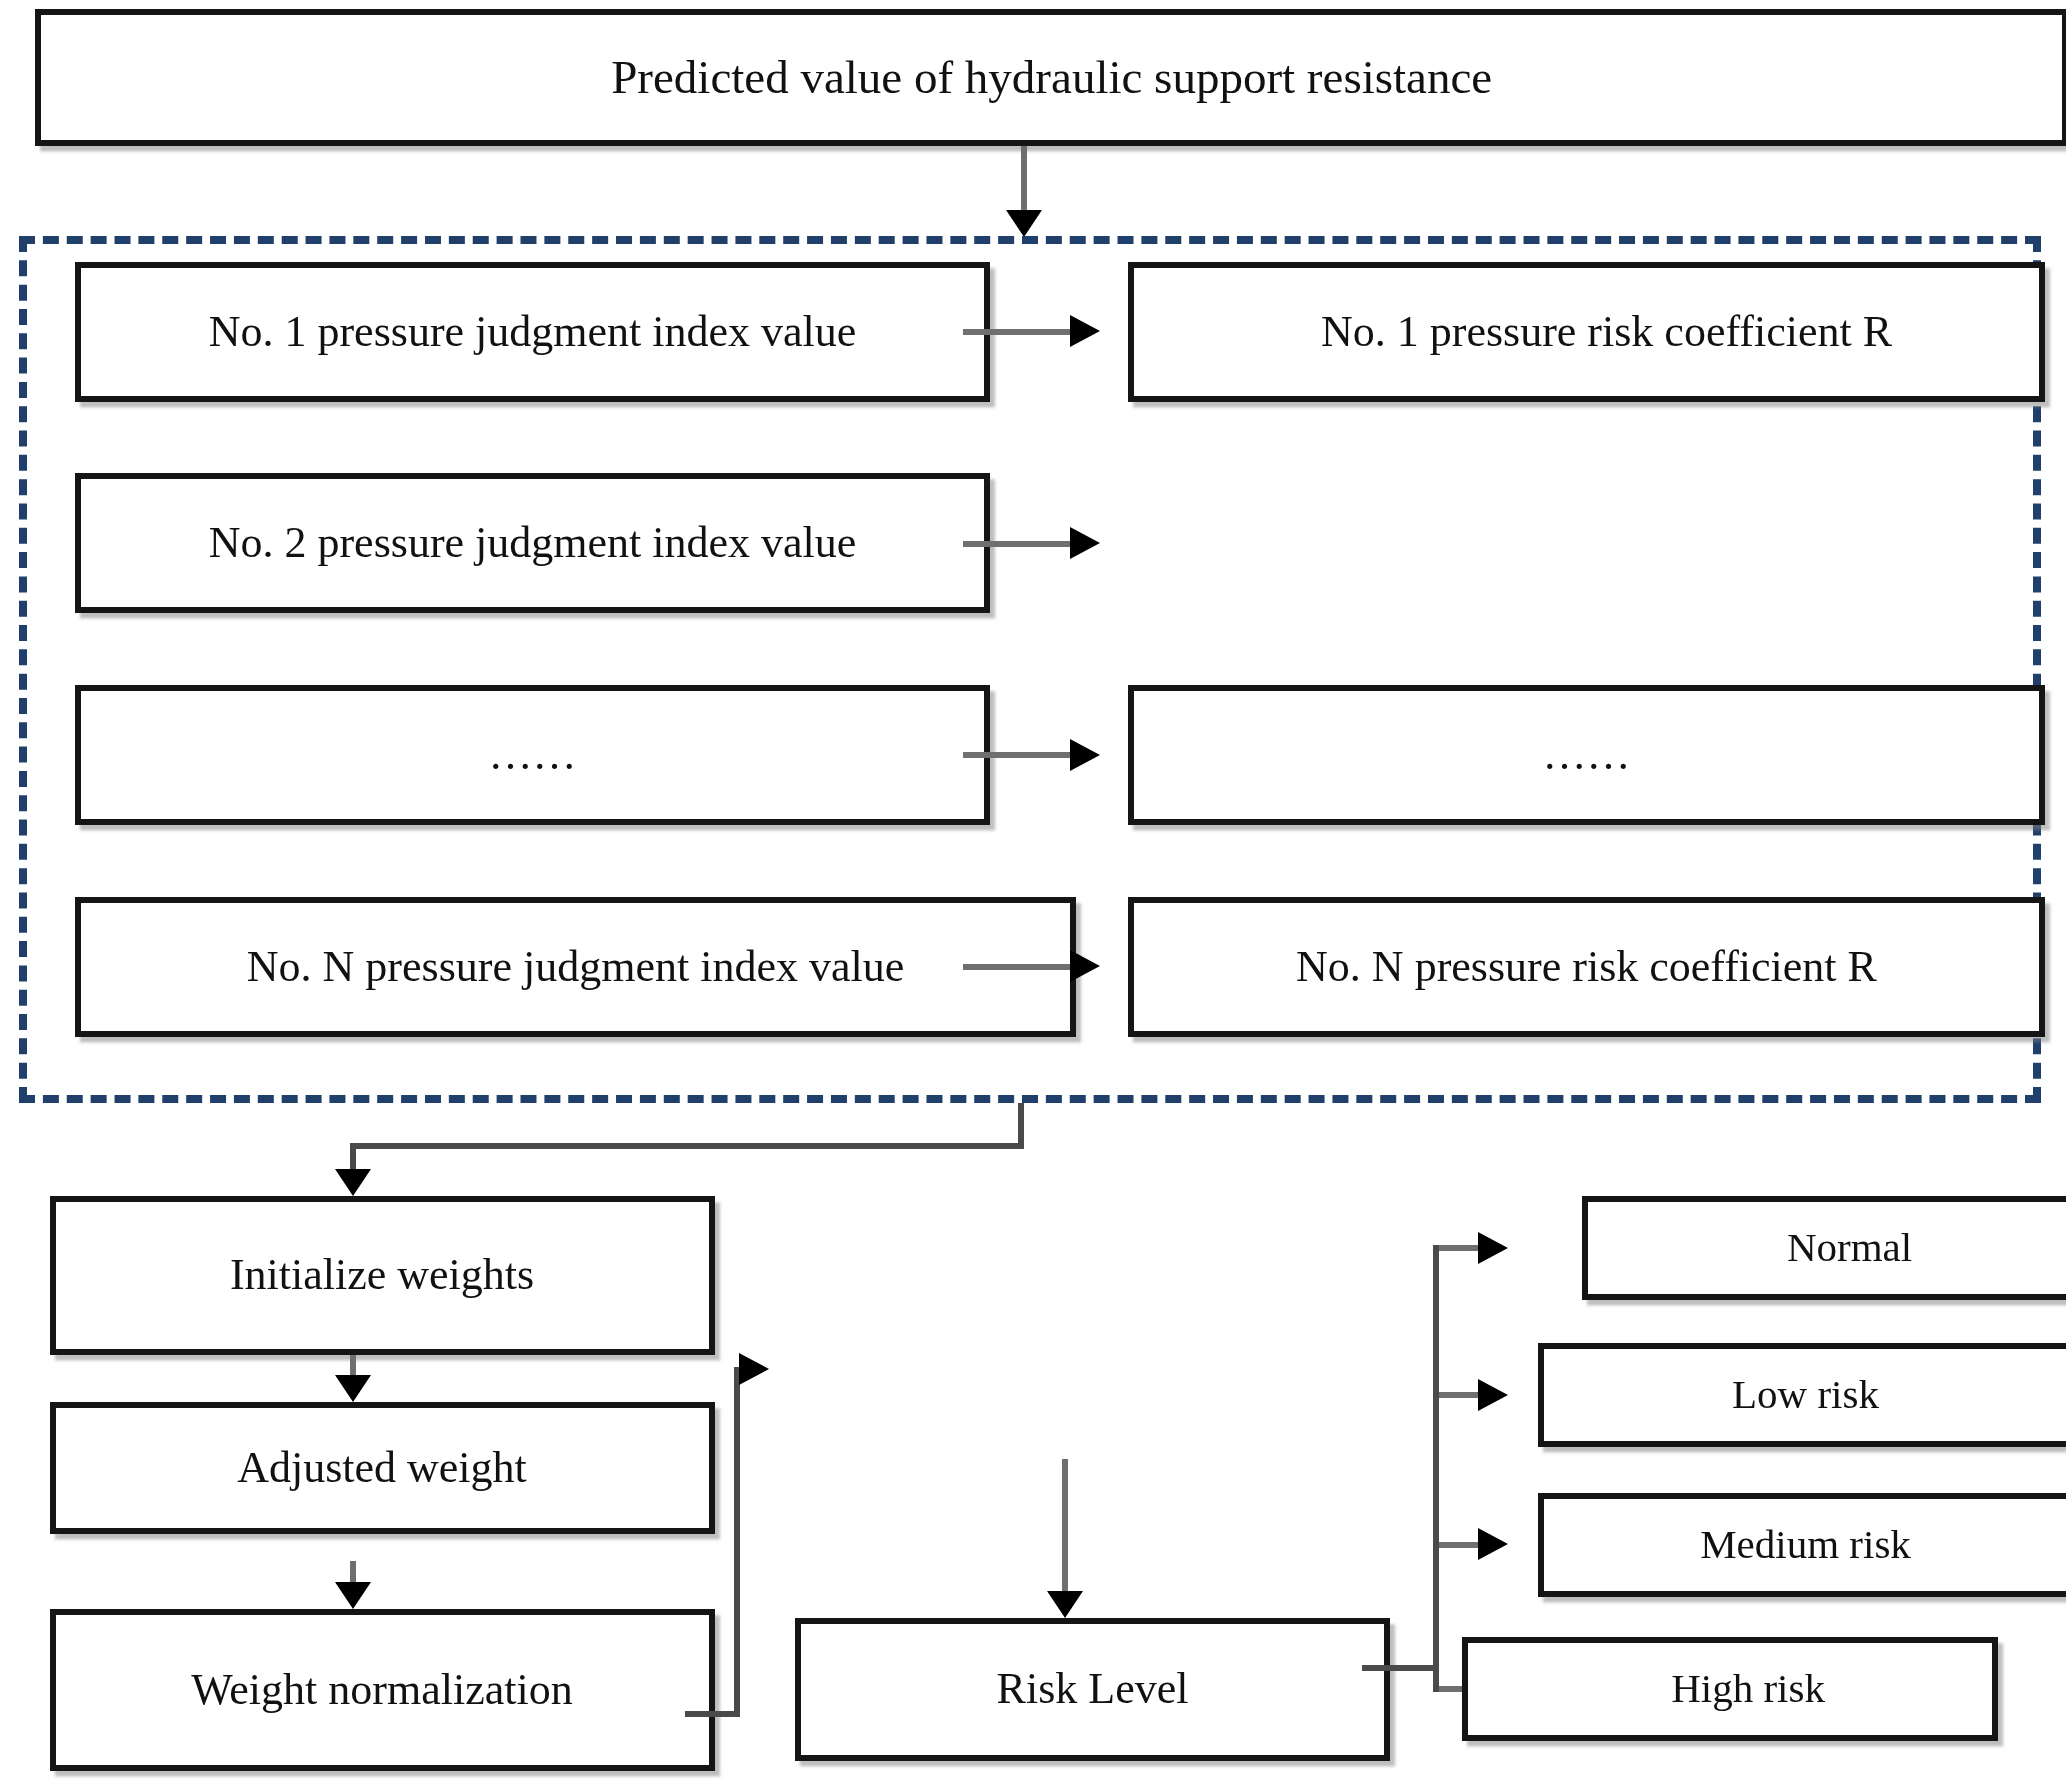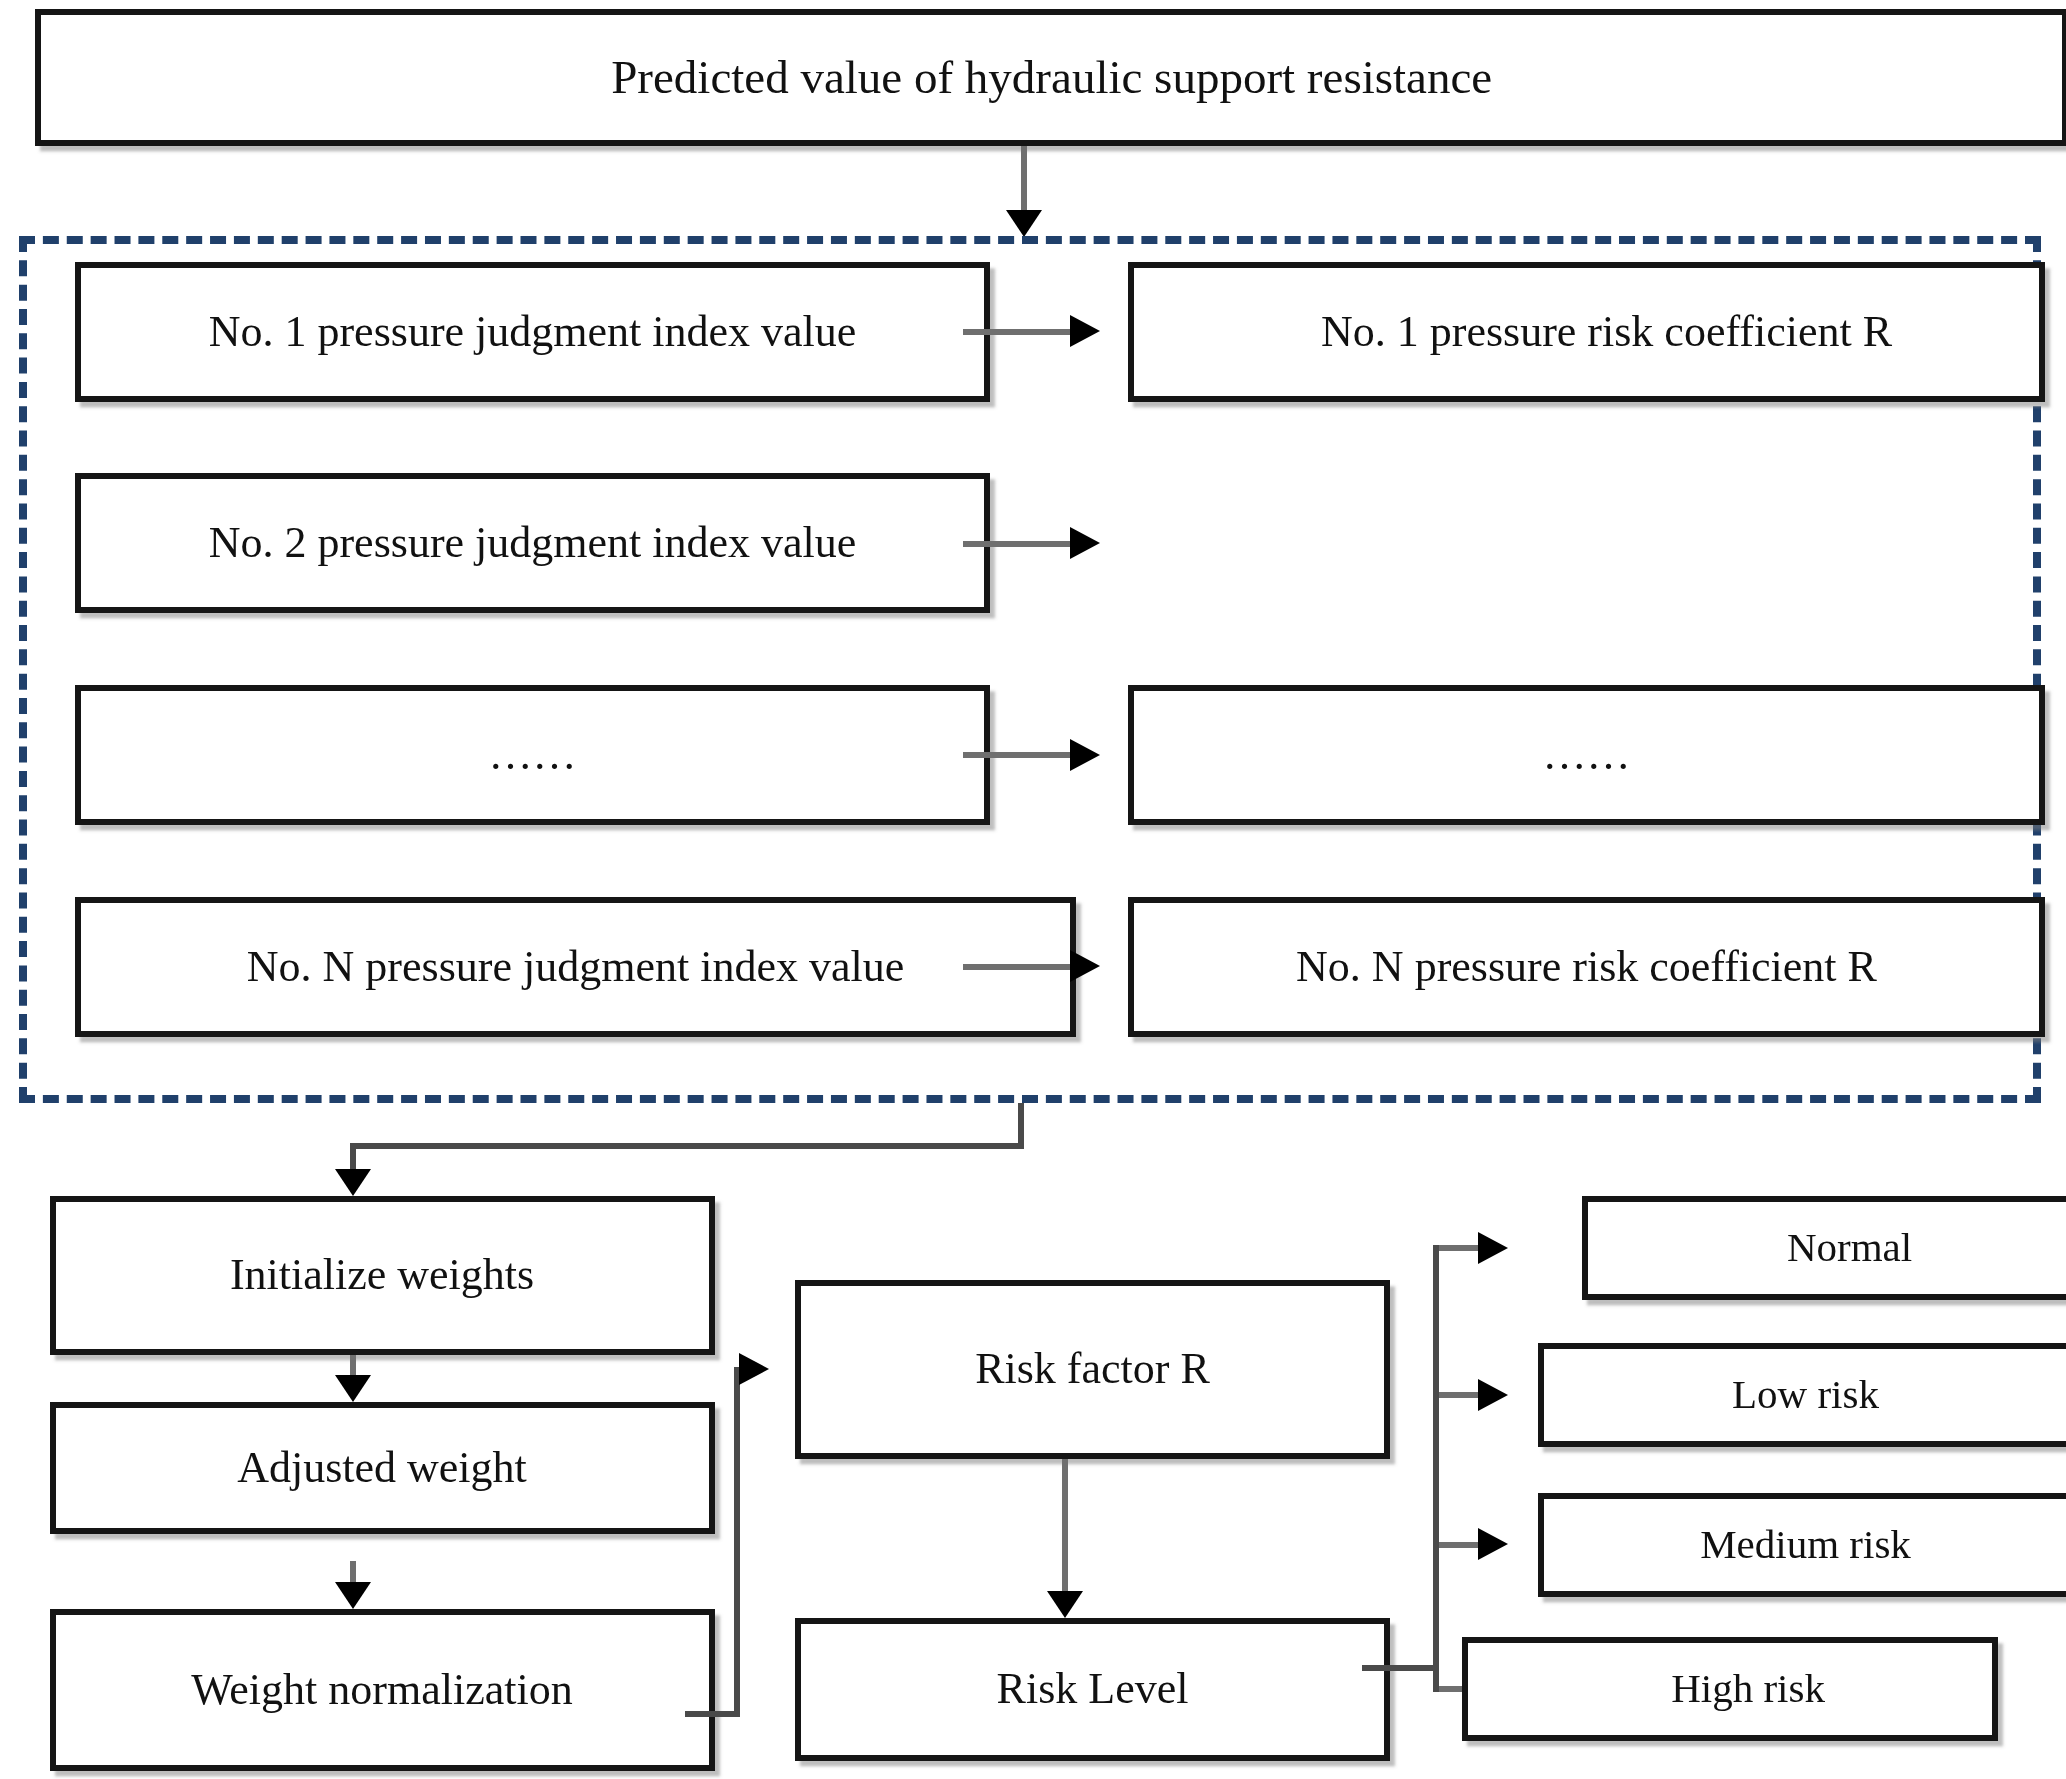--- a/index.html
+++ b/index.html
@@ -115,23 +115,20 @@
 
   <div class="node" style="left:21.5px;top:1609px;width:665px;height:162px;">
     <span>Weight normalization</span>
   </div>
 
   <div class="hline dark" style="left:685px;top:1711px;width:54px;"></div>
   <div class="vline dark" style="left:734px;top:1367px;height:350px;"></div>
   <div class="hline dark" style="left:734px;top:1367px;width:11.4px;"></div>
   <div class="arr-r" style="left:739px;top:1353px;"></div>
 
-  <div class="node" style="left:767px;top:1280px;width:595px;height:179px;">
-    <span>Risk factor R</span>
-  </div>
   <div class="vline" style="left:1062px;top:1459px;height:133px;"></div>
   <div class="arr-d" style="left:1047px;top:1591px;"></div>
 
   <div class="node" style="left:767px;top:1618px;width:595px;height:143px;">
     <span>Risk Level</span>
   </div>
 
   <div class="hline dark" style="left:1362px;top:1665px;width:77px;"></div>
   <div class="vline dark" style="left:1433px;top:1245px;height:447px;"></div>
 

